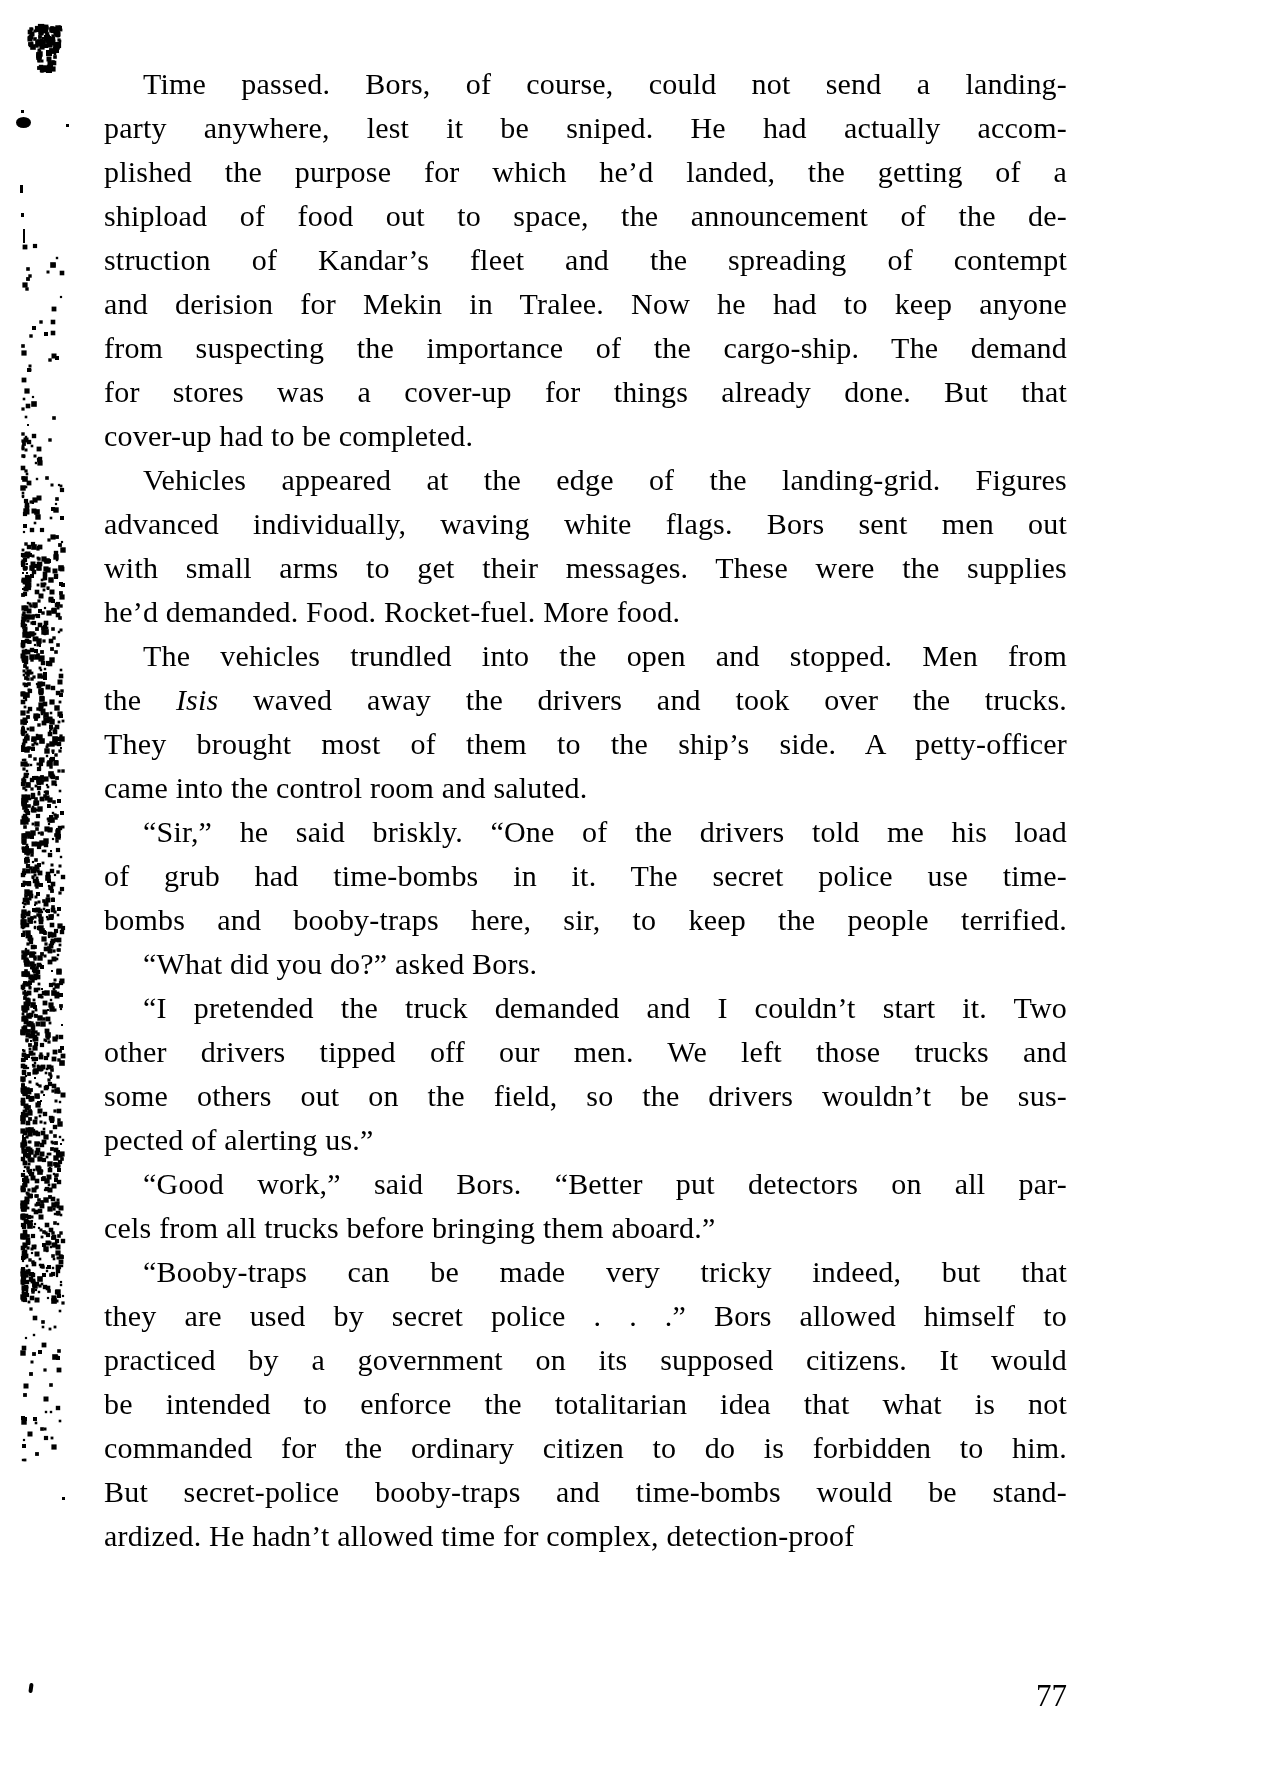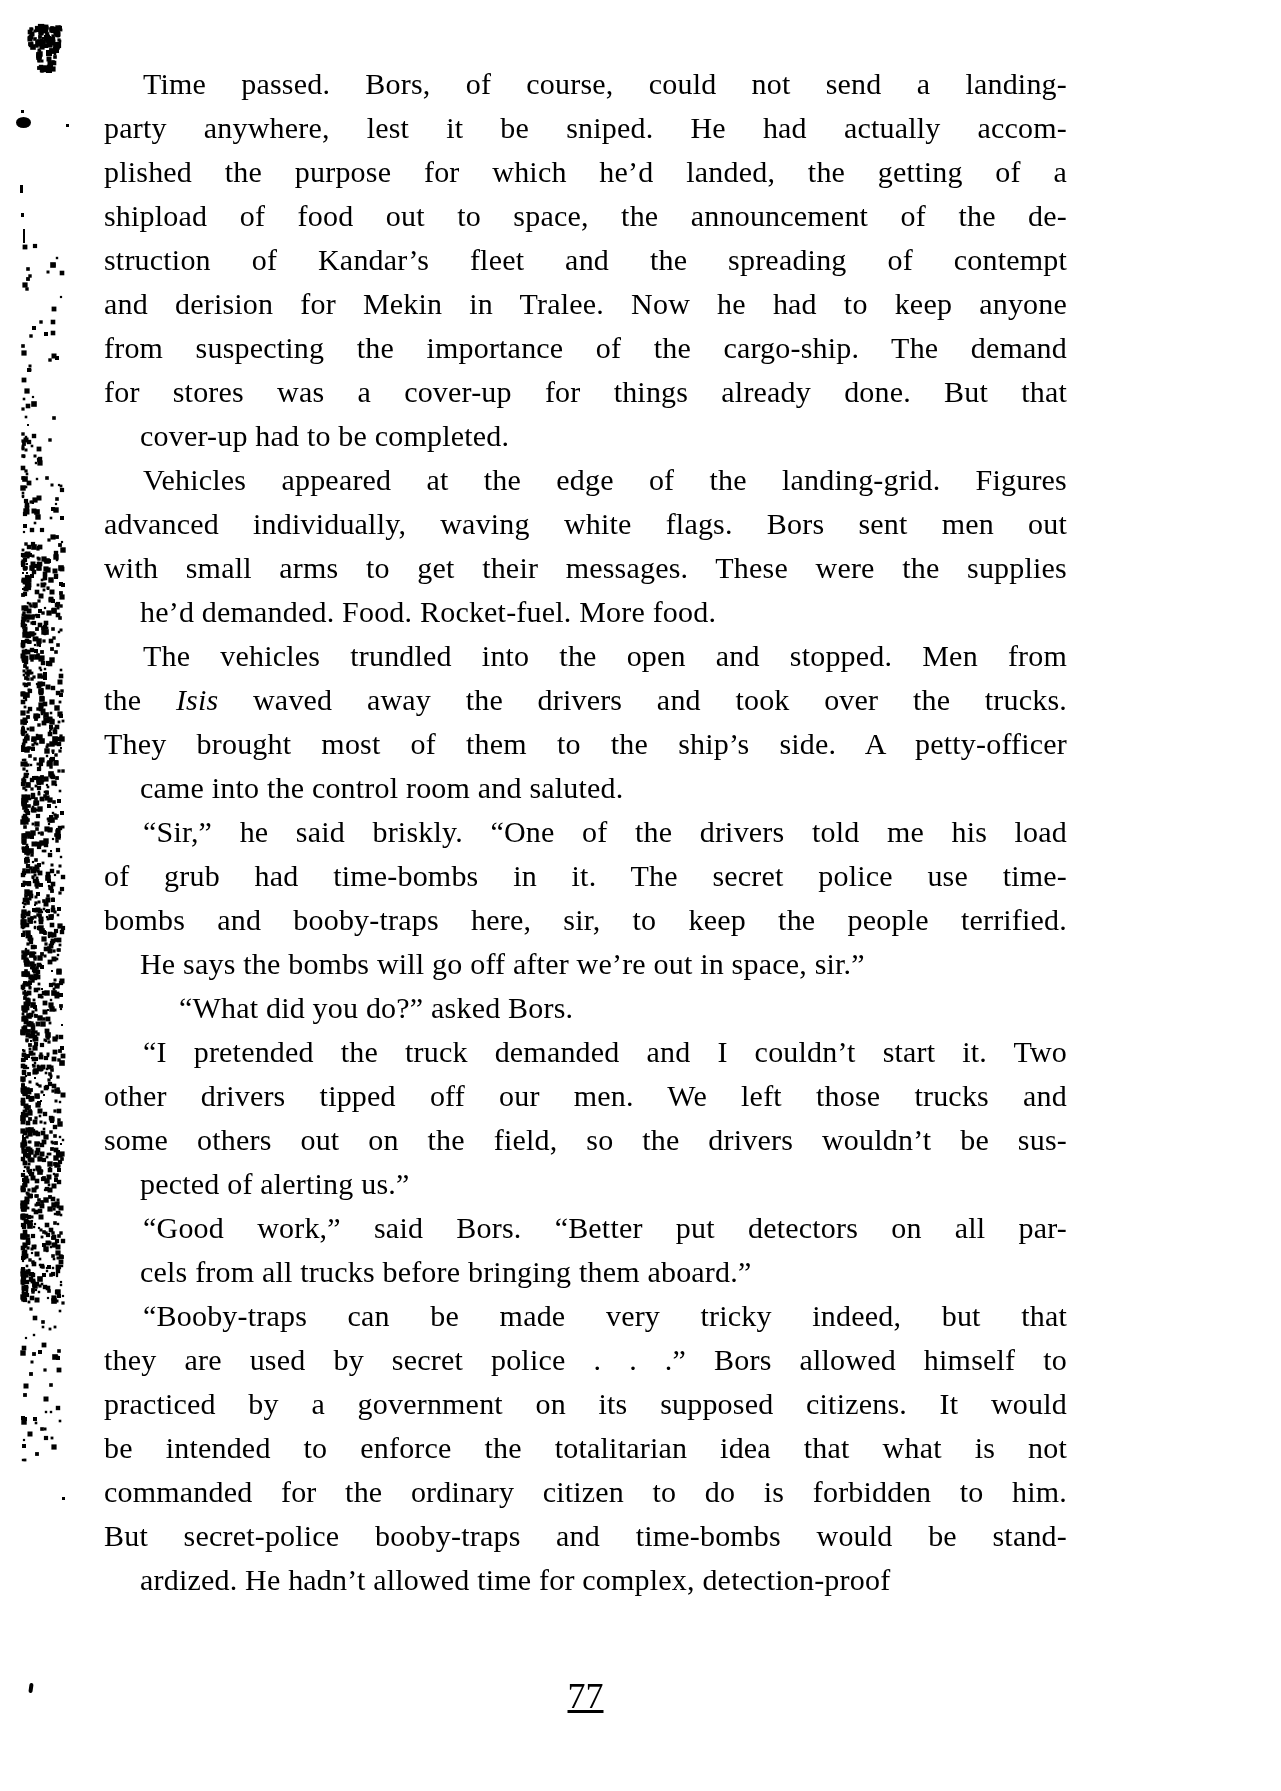--- a/index.html
+++ b/index.html
@@ -19,29 +19,28 @@
     letter-spacing:0.2px;
   }
   .paragraph{margin:0;}
   .line{
     text-align:justify;
     text-align-last:justify;
     overflow:hidden;
     height:44px;
   }
   .line.pfirst{text-indent:39px;}
-  .line.plast{text-align-last:left;margin-left:36px;}
+  .line.plast{text-align-last:left;}
   .it{font-style:italic;}
   #page-number{
     position:absolute;
     left:104px;top:1676px;width:963px;
-    text-align:center;
-    font-size:36px;
+    text-align:right;
+    font-size:31px;
     line-height:40px;
-    text-decoration:underline;
   }
   
   .artifact{position:absolute;background:#000;}
   #noise-band,#corner-cluster{
     position:absolute;left:0;top:0;width:2px;height:2px;
     background:transparent;
   }
   #blob1{left:16px;top:117px;width:15px;height:11px;border-radius:50%;}
   #dot1{left:21px;top:110px;width:3px;height:3px;}
   #dot2{left:66px;top:124px;width:3px;height:3px;}
@@ -77,21 +76,20 @@
       <div class="paragraph">
         <div class="line pfirst"><span>The vehicles trundled into the open and stopped. Men from</span></div>
         <div class="line"><span>the </span><span class="it">Isis</span><span> waved away the drivers and took over the trucks.</span></div>
         <div class="line"><span>They brought most of them to the ship’s side. A petty-officer</span></div>
         <div class="line plast"><span>came into the control room and saluted.</span></div>
       </div>
       <div class="paragraph">
         <div class="line pfirst"><span>“Sir,” he said briskly. “One of the drivers told me his load</span></div>
         <div class="line"><span>of grub had time-bombs in it. The secret police use time-</span></div>
         <div class="line"><span>bombs and booby-traps here, sir, to keep the people terrified.</span></div>
-        <div class="line plast"><span>He says the bombs will go off after we’re out in space, sir.”</span></div>
       </div>
       <div class="paragraph">
         <div class="line pfirst plast"><span>“What did you do?” asked Bors.</span></div>
       </div>
       <div class="paragraph">
         <div class="line pfirst"><span>“I pretended the truck demanded and I couldn’t start it. Two</span></div>
         <div class="line"><span>other drivers tipped off our men. We left those trucks and</span></div>
         <div class="line"><span>some others out on the field, so the drivers wouldn’t be sus-</span></div>
         <div class="line plast"><span>pected of alerting us.”</span></div>
       </div>

